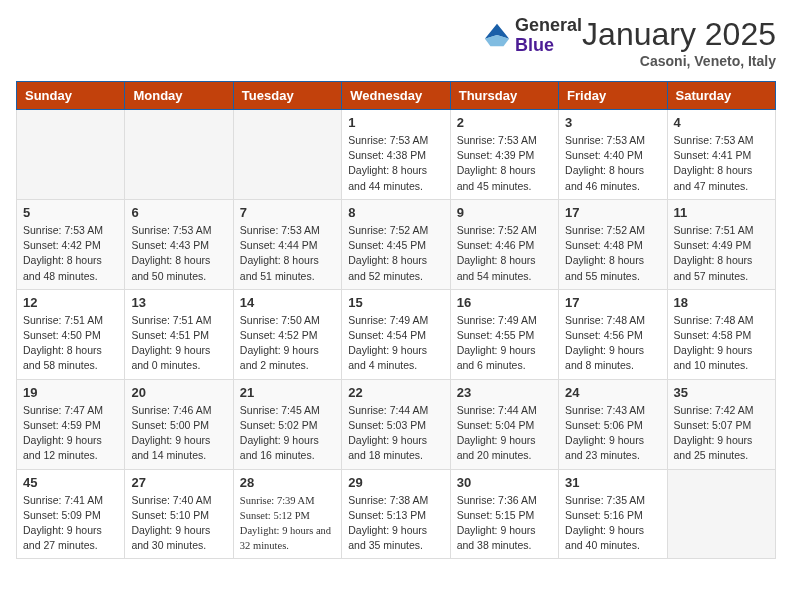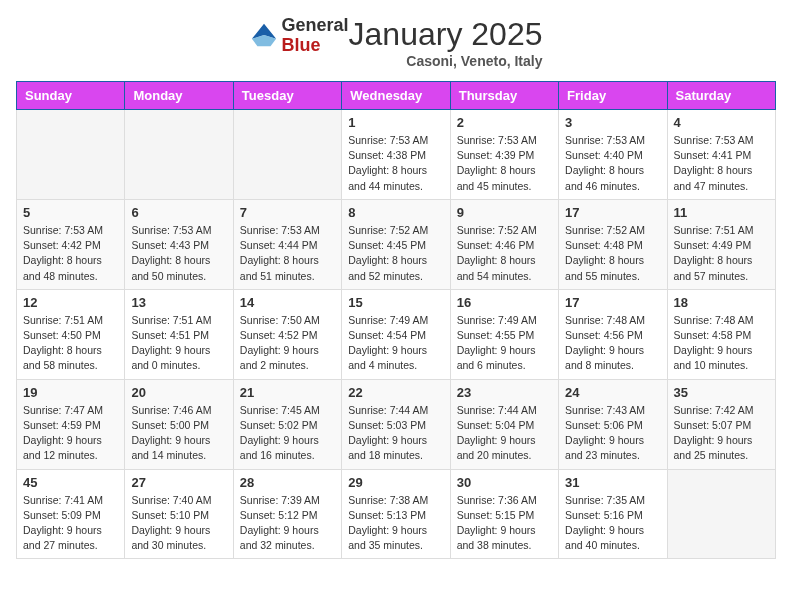--- a/index.html
+++ b/index.html
@@ -5,21 +5,21 @@
     * { box-sizing: border-box; margin: 0; padding: 0; }
     body {
       font-family: Arial, sans-serif;
       background: #fff;
       width: 792px;
       min-height: 612px;
       padding: 16px;
     }
     .header {
       display: flex;
-      justify-content: center;
+      justify-content: flex-end;
       align-items: flex-start;
       margin-bottom: 12px;
     }
     .logo {
       display: flex;
       align-items: center;
       gap: 4px;
     }
     .logo-text {
       display: flex;
@@ -27,21 +27,21 @@
       line-height: 1.1;
     }
     .logo-general {
       font-size: 18px;
       font-weight: bold;
       color: #333;
     }
     .logo-blue {
       font-size: 18px;
       font-weight: bold;
-      color: #b91c1c;
+      color: #4c1d95;
     }
     .logo-icon {
       width: 28px;
       height: 28px;
     }
     .title-area {
       text-align: right;
     }
     .month-title {
       font-size: 32px;
@@ -52,21 +52,21 @@
       font-size: 14px;
       color: #555;
       font-weight: bold;
     }
     .calendar {
       width: 100%;
       border-collapse: collapse;
       border: 1px solid #ccc;
     }
     .calendar th {
-      background: #d946ef;
+      background: #c2410c;
       color: #fff;
       font-size: 13px;
       font-weight: bold;
       padding: 6px 8px;
       text-align: left;
       border: 1px solid #1a5fa8;
     }
     .calendar td {
       vertical-align: top;
       border: 1px solid #ddd;
@@ -300,21 +300,21 @@
 Daylight: 9 hours and 27 minutes.</div>
         </td>
         <td>
           <span class="day-num">27</span>
           <div class="day-info" style="white-space: pre-line;">Sunrise: 7:40 AM
 Sunset: 5:10 PM
 Daylight: 9 hours and 30 minutes.</div>
         </td>
         <td>
           <span class="day-num">28</span>
-          <div class="day-info" style="white-space: pre-line;">Sunrise: 7:39 AM
+          <div class="day-info" style="white-space: pre-line; font-family: Liberation Serif, serif;">Sunrise: 7:39 AM
 Sunset: 5:12 PM
 Daylight: 9 hours and 32 minutes.</div>
         </td>
         <td>
           <span class="day-num">29</span>
           <div class="day-info" style="white-space: pre-line;">Sunrise: 7:38 AM
 Sunset: 5:13 PM
 Daylight: 9 hours and 35 minutes.</div>
         </td>
         <td>

